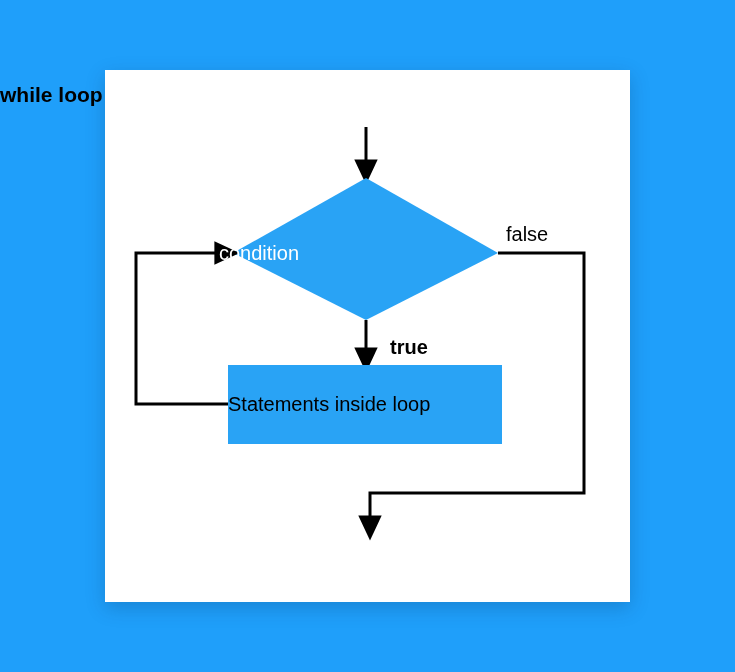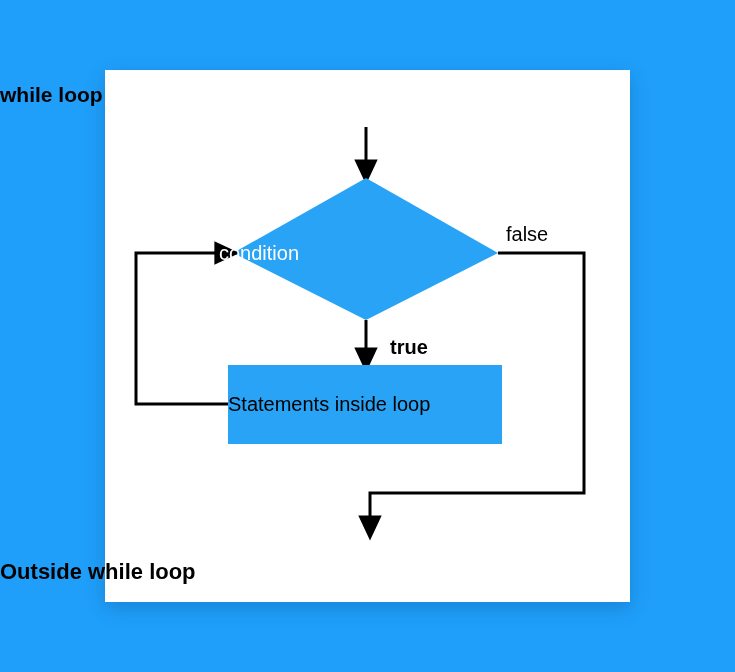--- a/index.html
+++ b/index.html
@@ -124,15 +124,14 @@
   <div class="node-label" id="title-while-loop">while loop</div>
 
   <div class="node-label" id="label-condition">condition</div>
 
   <div class="node-label" id="edge-label-true">true</div>
 
   <div class="node-label" id="edge-label-false">false</div>
 
   <div class="node-label" id="label-statements">Statements inside loop</div>
 
-  <div class="node-label" id="title-outside-while-loop">Outside while loop</div>
 
 </div>
 
 </body></html>

